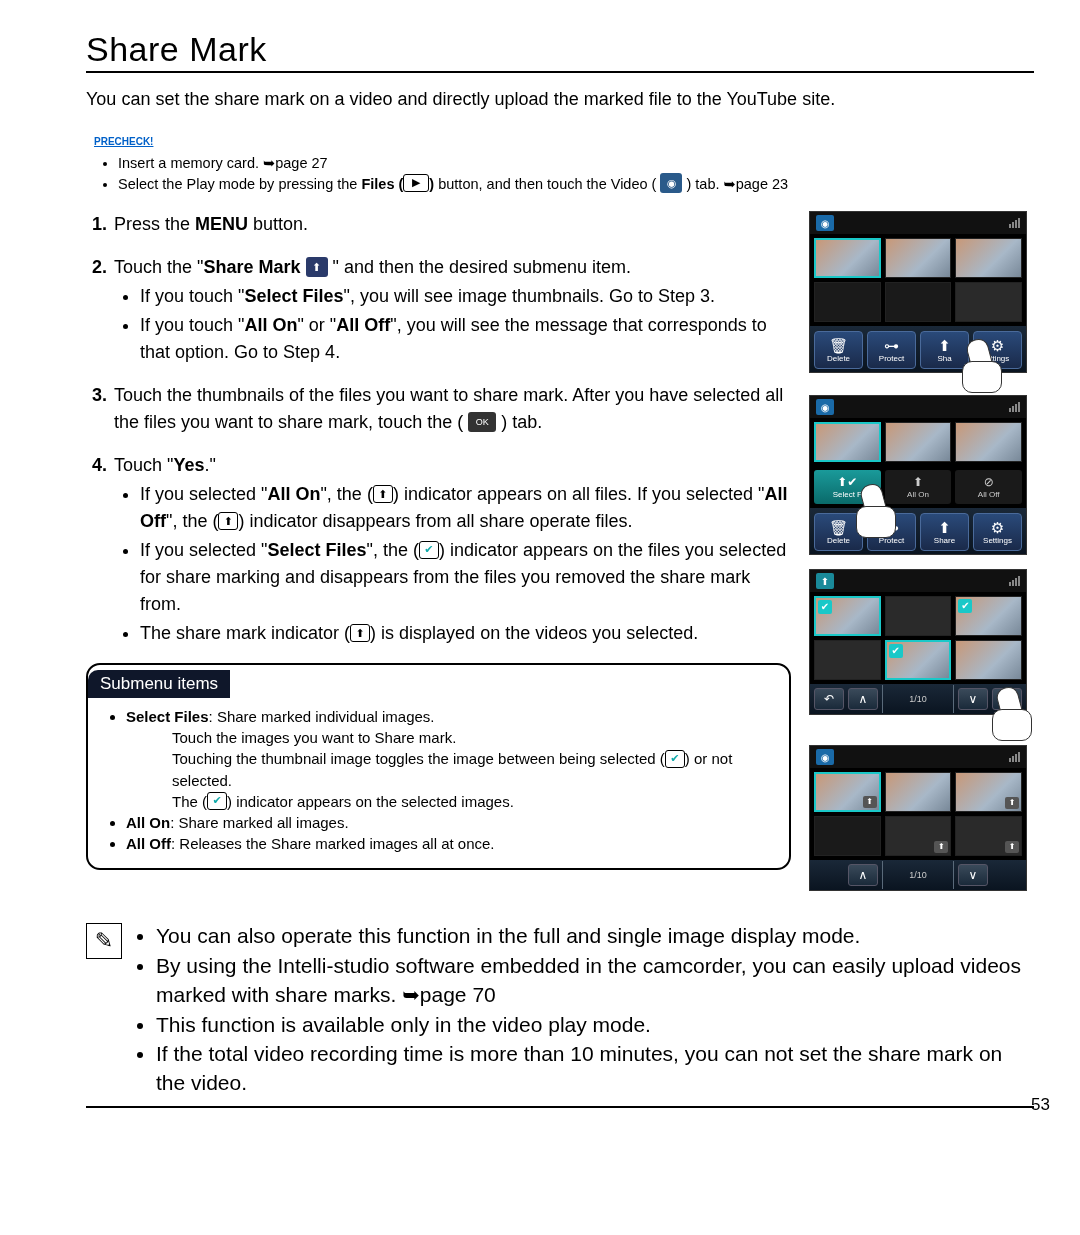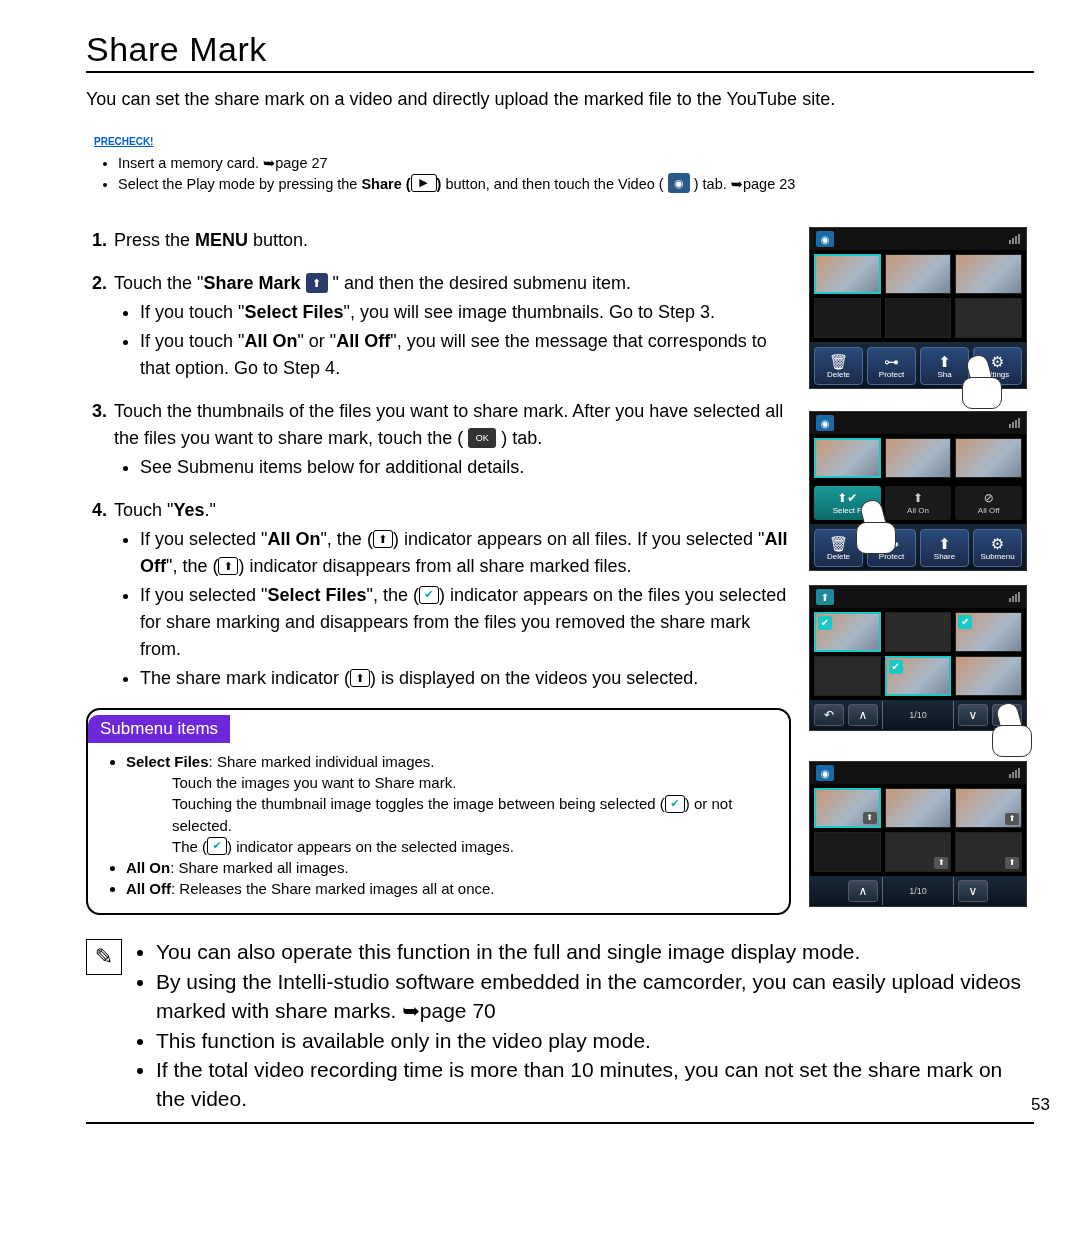--- a/index.html
+++ b/index.html
@@ -32,21 +32,21 @@
     font-weight: bold;
     margin-left: 8px;
     margin-bottom: 6px;
     display: inline-block;
   }
   ul.precheck-list {
     list-style: disc;
     margin-left: 32px;
     font-size: 14.5px;
     line-height: 1.45;
-    margin-bottom: 32px;
+    margin-bottom: 16px;
   }
   .content-row {
     display: flex;
     gap: 18px;
   }
   .left-col { flex: 1; }
   .right-col { width: 225px; }
   ol.steps {
     list-style: none;
     font-size: 18px;
@@ -78,21 +78,21 @@
   .arrow-icon { font-family: Arial; }
 
   .submenu-box {
     border: 2.5px solid #000;
     border-radius: 14px;
     padding: 10px 14px 14px 14px;
     margin-top: 14px;
     position: relative;
   }
   .submenu-header {
-    background: #6d28d9;
+    background: #0f172a;
     color: #fff;
     font-size: 17px;
     padding: 4px 12px;
     display: inline-block;
     margin: -10px 0 8px -14px;
     border-top-left-radius: 10px;
   }
   .submenu-box ul {
     list-style: disc;
     margin-left: 24px;
@@ -266,21 +266,21 @@
 <h1 class="page-title">Share Mark</h1>
 <p class="intro">You can set the share mark on a video and directly upload the marked file to the YouTube site.</p>
 
 <div>
   <span class="precheck-label">PRECHECK!</span>
   <ul class="precheck-list">
     <li>
       <span>Insert a memory card. ➥page 27</span>
     </li>
     <li>
-      Select the Play mode by pressing the <b>Share (</b><span class="inline-icon play">▶</span><b>)</b> button, and then touch the Video ( <span class="inline-icon tab">◉</span> ) tab. <span class="arrow-icon">➥</span>page 23
+      Select the Play mode by pressing the <b>Files (</b><span class="inline-icon play">▶</span><b>)</b> button, and then touch the Video ( <span class="inline-icon tab">◉</span> ) tab. <span class="arrow-icon">➥</span>page 23
     </li>
   </ul>
 </div>
 
 <div class="content-row">
   <div class="left-col">
     <ol class="steps">
       <li>
         <span class="num">1.</span>
         <span>Press the </span><b>MENU</b><span> button.</span>
@@ -289,29 +289,26 @@
         <span class="num">2.</span>
         <span>Touch the "</span><b>Share Mark</b> <span class="inline-icon">⬆</span><span> " and then the desired submenu item.</span>
         <ul>
           <li><span>If you touch "</span><b>Select Files</b><span>", you will see image thumbnails. Go to Step 3.</span></li>
           <li><span>If you touch "</span><b>All On</b><span>" or "</span><b>All Off</b><span>", you will see the message that corresponds to that option. Go to Step 4.</span></li>
         </ul>
       </li>
       <li>
         <span class="num">3.</span>
         <span>Touch the thumbnails of the files you want to share mark. After you have selected all the files you want to share mark, touch the ( </span><span class="inline-icon ok">OK</span><span> ) tab.</span>
-        <ul>
-            <li>See Submenu items below for additional details.</li>
-          </ul>
       </li>
       <li>
         <span class="num">4.</span>
         <span>Touch "</span><b>Yes</b><span>."</span>
         <ul>
-          <li><span>If you selected "</span><b>All On</b><span>", the (</span><span class="inline-icon ind">⬆</span><span>) indicator appears on all files. If you selected "</span><b>All Off</b><span>", the (</span><span class="inline-icon ind">⬆</span><span>) indicator disappears from all share marked files.</span></li>
+          <li><span>If you selected "</span><b>All On</b><span>", the (</span><span class="inline-icon ind">⬆</span><span>) indicator appears on all files. If you selected "</span><b>All Off</b><span>", the (</span><span class="inline-icon ind">⬆</span><span>) indicator disappears from all share operate files.</span></li>
           <li><span>If you selected "</span><b>Select Files</b><span>", the (</span><span class="inline-icon chk">✔</span><span>) indicator appears on the files you selected for share marking and disappears from the files you removed the share mark from.</span></li>
           <li><span>The share mark indicator (</span><span class="inline-icon ind">⬆</span><span>) is displayed on the videos you selected.</span></li>
         </ul>
       </li>
     </ol>
 
     <div class="submenu-box">
       <div class="submenu-header">Submenu items</div>
       <ul>
         <li>
@@ -404,21 +401,21 @@
         <div class="tool-btn">
             <span class="ic">⊶</span>
             <span>Protect</span>
           </div>
         <div class="tool-btn">
             <span class="ic">⬆</span>
             <span>Share</span>
           </div>
         <div class="tool-btn">
             <span class="ic">⚙</span>
-            <span>Submenu</span>
+            <span>Settings</span>
           </div>
       </div>
       <div class="hand" style="top:88px; left:40px;"></div>
     </div>
 
     <div class="screen">
       <div class="top">
           <div class="top-icon" style="background:#1a8a9a;">⬆</div>
         <div class="bars">
             <span style="height:4px"></span>

